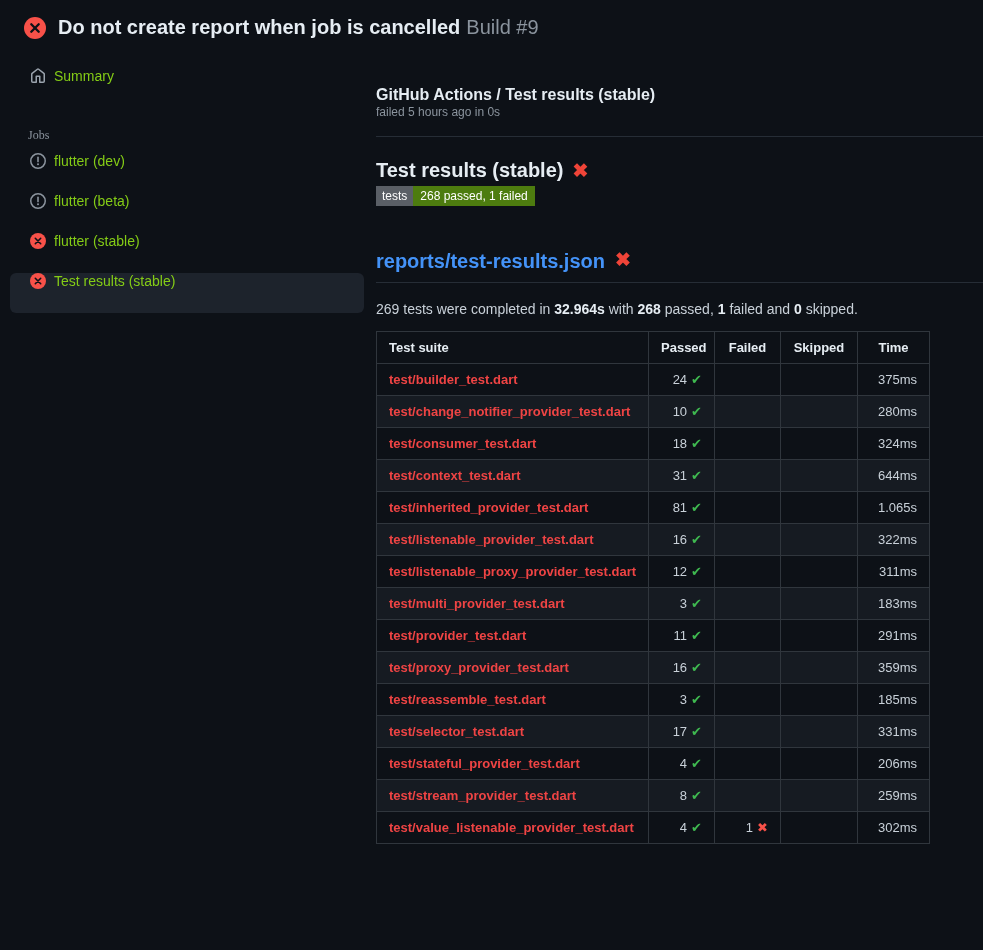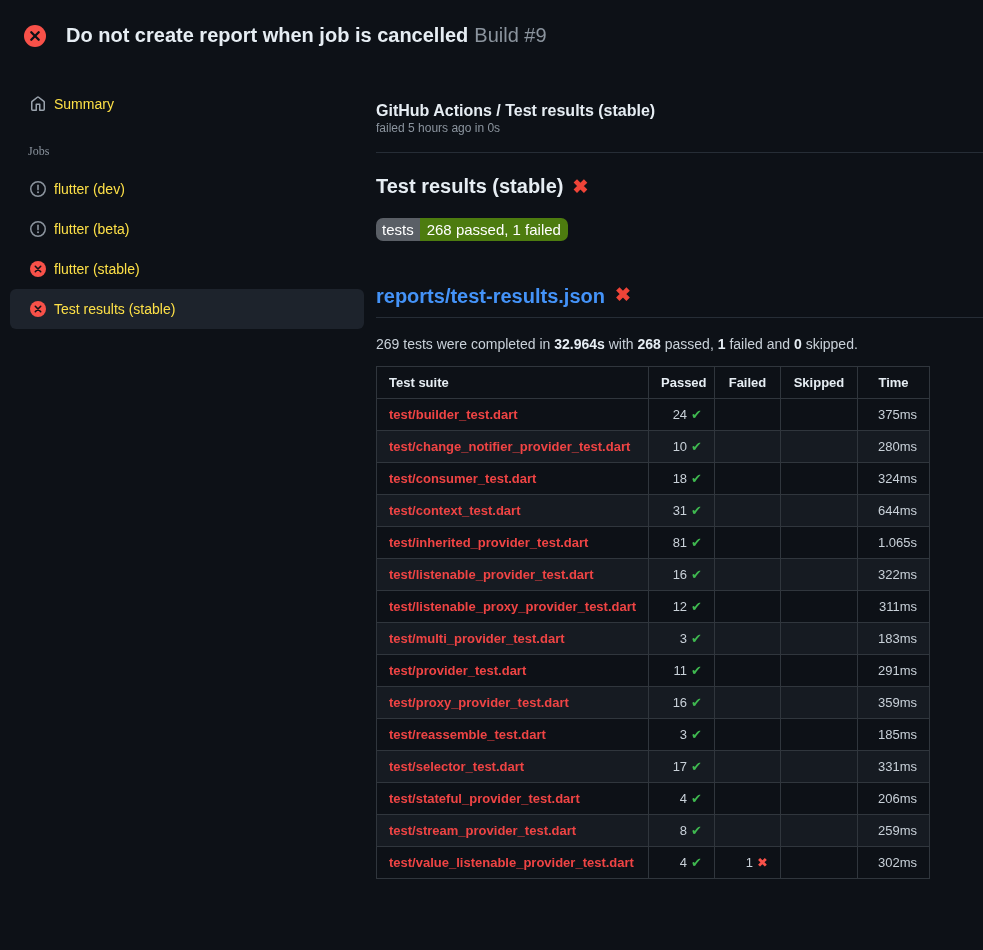--- a/index.html
+++ b/index.html
@@ -5,47 +5,47 @@
   * { box-sizing: border-box; }
   html, body { margin: 0; padding: 0; }
   body {
     width: 983px; height: 950px; overflow: hidden;
     background: #0d1117; color: #c9d1d9;
     font-family: "Liberation Sans", sans-serif;
   }
   
   .page-header { display: flex; align-items: center; gap: 12px; padding: 16px 24px 10px 24px; }
   .page-header .hdr-icon { display: inline-flex; width: 22px; height: 22px; flex: none; }
-  .page-title { margin: 8px; font-size: 20px; font-weight: 700; color: #e6edf3; }
+  .page-title { margin: 0; font-size: 20px; font-weight: 700; color: #e6edf3; }
   .build-no { color: #8b949e; font-weight: 400; margin-left: 6px; }
 
   
   .layout { display: flex; align-items: flex-start; }
 
   
   .sidebar { width: 376px; flex: none; padding: 19px 12px 0 10px; }
   .side-item {
-    display: flex; align-items: center; gap: 8px;
+    display: flex; gap: 8px;
     height: 40px; padding: 0 20px; border-radius: 6px;
-    font-size: 14px; color: #fde047; cursor: pointer; white-space: nowrap;
+    font-size: 14px; color: #84cc16; cursor: pointer; white-space: nowrap;
   }
   .side-item.selected { background: #1d232c; }
   .side-item .status-icon, .side-item .home-wrap { display: inline-flex; width: 16px; height: 16px; flex: none; }
   .side-section-label { color: #8b949e; font-size: 12px; padding: 20px 20px 10px 18px; font-family: Liberation Serif, serif; }
 
   
   .main { flex: 1; min-width: 0; padding-top: 37px; }
   .breadcrumb { font-size: 16px; font-weight: 700; color: #e6edf3; }
   .run-meta { font-size: 12px; color: #8b949e; margin-top: 1px; }
   .divider { border: 0; border-top: 1px solid #262d36; margin: 17px 0 0 0; }
 
   .section-title { display: flex; align-items: center; gap: 9px; margin: 22px 0 0 0; font-size: 20px; font-weight: 700; color: #e6edf3; }
   .x-mark { color: #ef4438; font-size: 19px; font-weight: 700; line-height: 1; }
 
-  .badge { display: inline-flex; margin-top: 20px; font-size: 15px; line-height: 1; border-radius: 7px; overflow: hidden; color: #ffffff; }
+  .badge { display: inline-flex; margin-top: 4px; font-size: 12px; line-height: 1; border-radius: 0; overflow: hidden; color: #ffffff; }
   .badge-label { background: #5a5f66; padding: 4px 6px; }
   .badge-value { background: #4d7c0f; padding: 4px 7px; }
 
   .report-title {
     display: flex; gap: 10px;
     margin: 44px 0 0 0; padding-bottom: 9px;
     font-size: 20px; font-weight: 700; color: #4493f8;
     border-bottom: 1px solid #262d36; cursor: pointer;
   }
 

